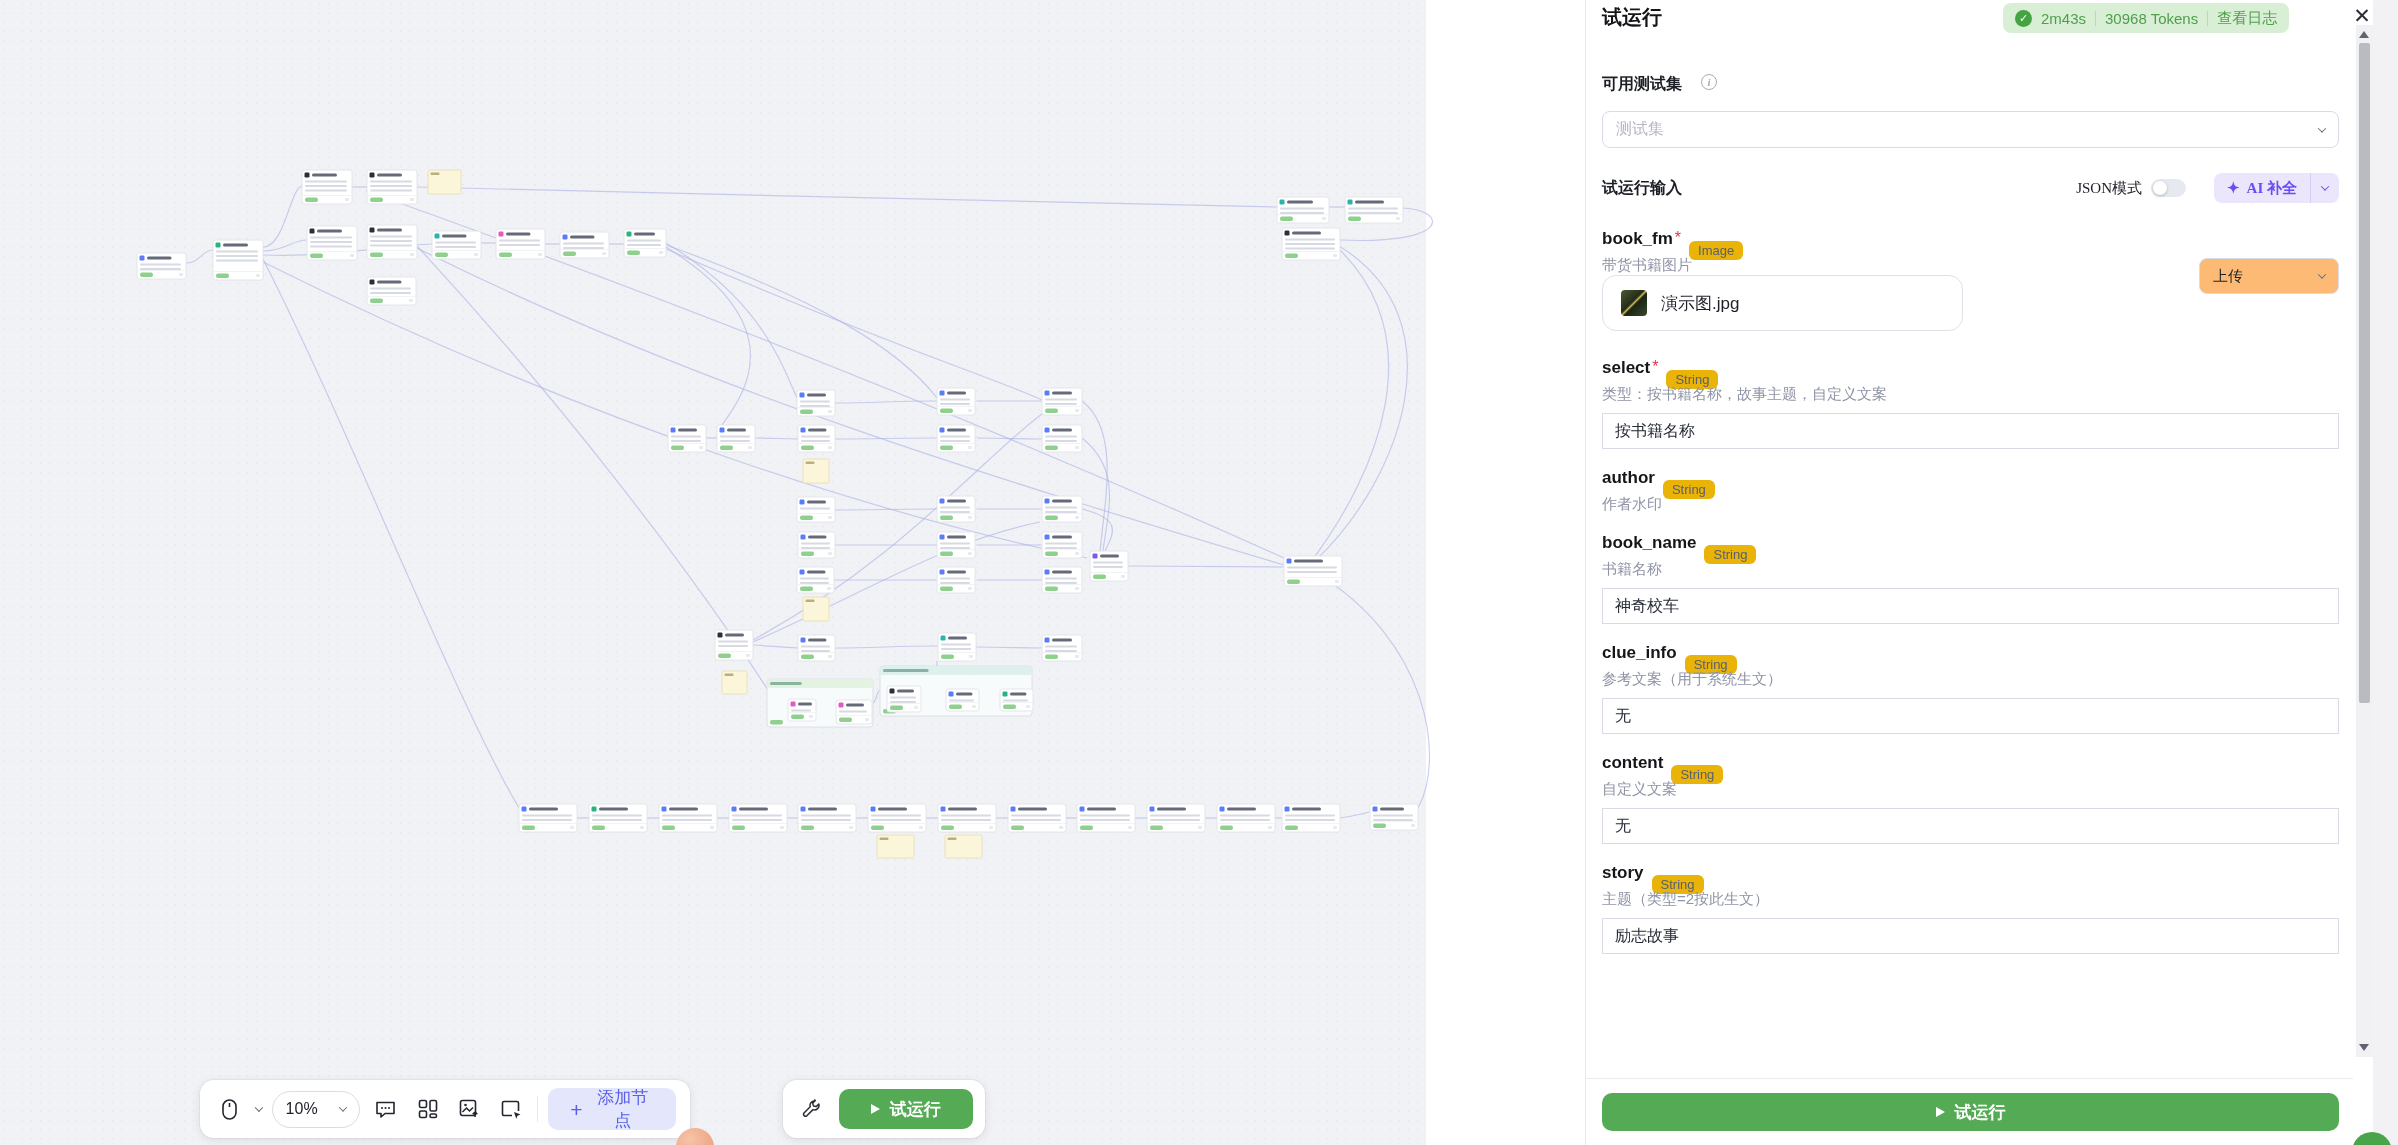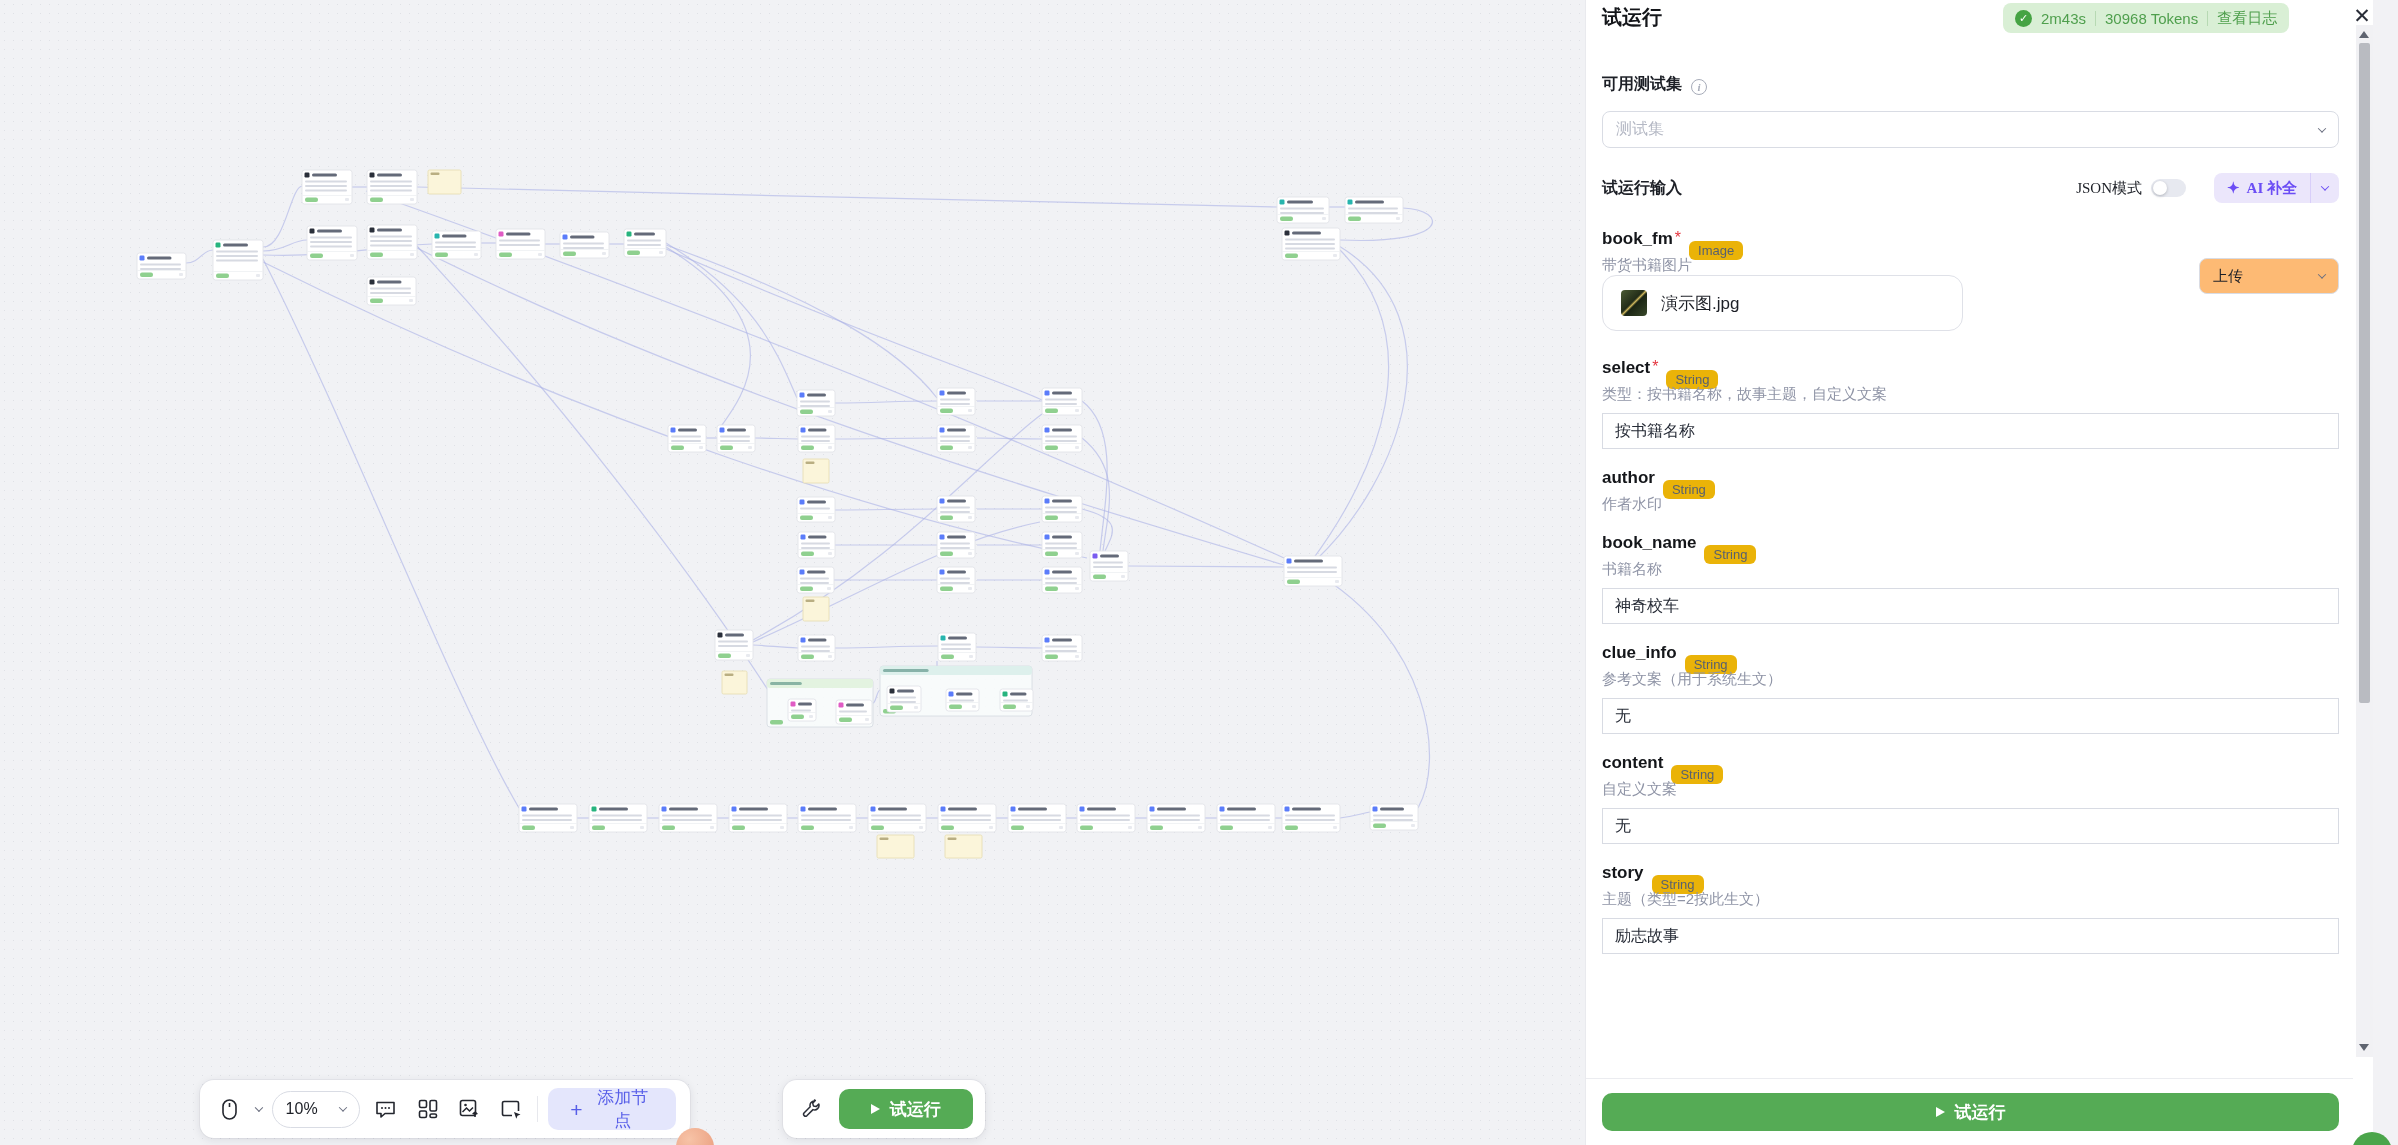--- a/index.html
+++ b/index.html
@@ -1,21 +1,21 @@
 <!DOCTYPE html>
 <html><head>
 <meta charset="utf-8">
 <style>
   * { margin:0; padding:0; box-sizing:border-box; }
   html,body { width:2398px; height:1145px; overflow:hidden; }
   body { font-family:"Liberation Sans","DejaVu Sans",sans-serif; color:#1c1f26; background:#fff; }
   #app { position:relative; width:2398px; height:1145px; overflow:hidden; }
 
   
-  .canvas { position:absolute; left:0; top:0; width:1585px; height:1145px;
+  .canvas { position:absolute; left:0; top:0; width:1426px; height:1145px;
     background-color:#f1f2f5;
     background-image:radial-gradient(circle,#dfe1e6 0.8px,transparent 0.9px);
     background-size:9px 9px; }
   #canvas-svg { position:absolute; left:0; top:0; }
 
   .toolbar { position:absolute; background:#fff; border-radius:14px;
     box-shadow:0 2px 10px rgba(30,34,48,.10), 0 0 0 1px rgba(30,34,48,.04);
     display:flex; align-items:center; }
   .toolbar.pill1 { left:200px; top:1080px; width:490px; height:58px; padding:0 14px; gap:10px; }
   .toolbar.pill2 { left:783px; top:1080px; width:202px; height:58px; padding:0 12px; gap:12px; }
@@ -40,21 +40,21 @@
   .panel-title { position:absolute; left:16px; top:4px; font-size:20px; font-weight:bold; color:#14161a; }
   .status-badge { position:absolute; left:417px; top:3px; height:30px; display:flex; align-items:center; gap:9px;
     background:#d9efd5; border-radius:8px; padding:0 12px; font-size:15px; color:#4f9f4d; cursor:pointer; }
   .status-badge .okc { width:17px; height:17px; border-radius:50%; background:#45a343; color:#fff; font-size:11px;
     display:flex; align-items:center; justify-content:center; font-weight:bold; }
   .status-badge .bsep { width:1px; height:15px; background:#b7d9b3; }
   .close-btn { position:absolute; left:764px; top:4px; width:24px; height:24px; font-size:21px; color:#2a2e38;
     display:flex; align-items:center; justify-content:center; cursor:pointer; }
 
   .panel-body { position:absolute; left:0; top:40px; width:767px; height:1038px; padding:34px 14px 0 16px; overflow:hidden; }
-  .sec-label { font-size:16px; font-weight:bold; color:#1c1f26; display:flex; align-items:flex-end; gap:9px; }
+  .sec-label { font-size:16px; font-weight:bold; color:#1c1f26; display:flex; align-items:flex-start; gap:19px; }
   .info-i { width:16px; height:16px; border:1px solid #a7acb9; border-radius:50%; color:#a7acb9;
     font-size:11px; font-family:"Liberation Serif",serif; font-style:italic; display:flex; align-items:center; justify-content:center; }
   .select-box { margin-top:16px; height:37px; border:1px solid #d9dce4; border-radius:8px; background:#fff;
     display:flex; align-items:center; justify-content:space-between; padding:4px 13px; cursor:pointer; }
   .select-box .ph { color:#b4b8c4; font-size:16px; }
   .input-row-head { margin-top:25px; display:flex; align-items:center;font-family:Liberation Serif, serif; }
   .input-row-head .spacer { flex:1; }
   .json-label { font-size:15px; color:#1c1f26; margin-right:9px; }
   .toggle { width:35px; height:18px; background:#e7e9f0; border-radius:9px; position:relative; cursor:pointer; }
   .toggle .knob { position:absolute; left:2px; top:2px; width:14px; height:14px; background:#fff; border-radius:50%;

